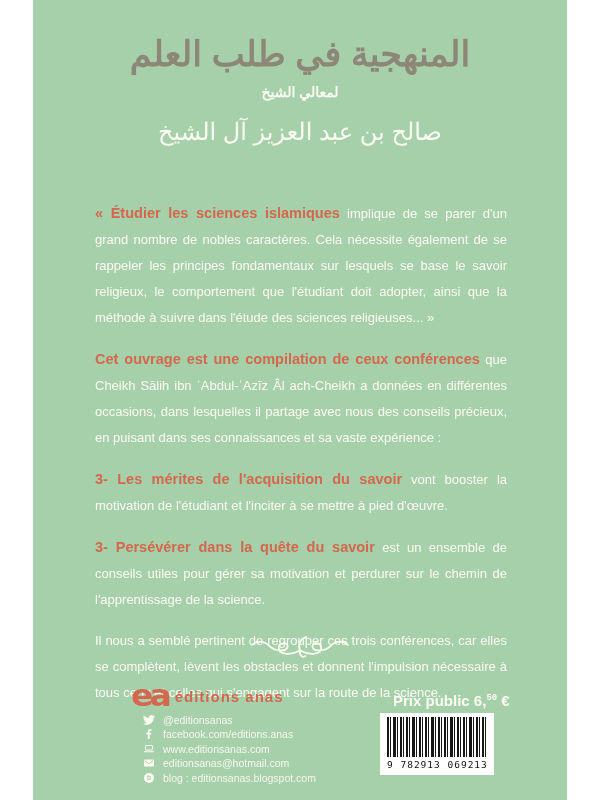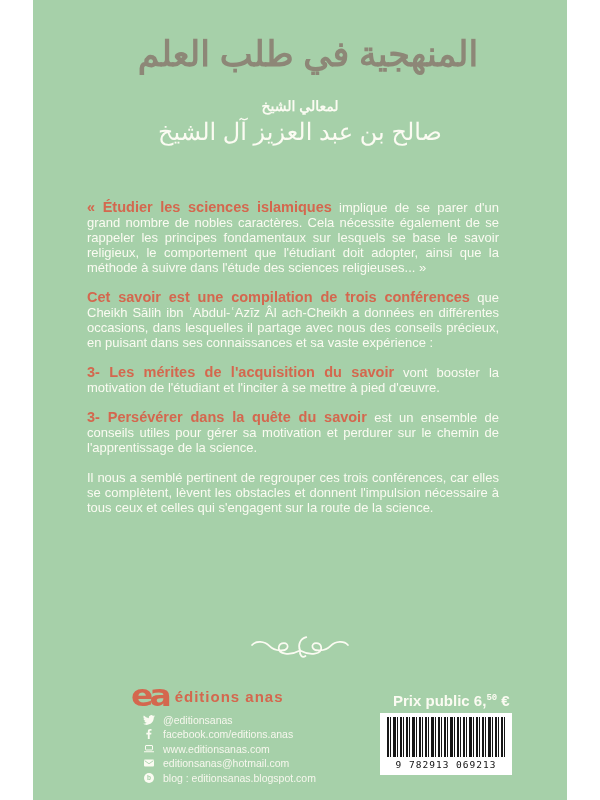--- a/index.html
+++ b/index.html
@@ -5,36 +5,36 @@
   html,body{margin:0;padding:0;}
   body{
     width:600px;height:800px;background:#ffffff;
     font-family:"Liberation Sans", sans-serif;
   }
   .page{position:relative;width:600px;height:800px;background:#ffffff;overflow:hidden;}
   .panel{position:absolute;left:33px;top:0;width:534px;height:800px;background:#a6d0a9;}
 
   
   .title-ar{
-    position:absolute;top:34px;left:8px;width:100%;text-align:center;direction:rtl;
+    position:absolute;top:34px;left:0;width:100%;text-align:center;direction:rtl;
     color:#8d8777;font-size:35px;font-weight:bold;letter-spacing:0;
   }
   .author-intro-ar{
-    position:absolute;top:98px;left:0;width:100%;text-align:center;direction:rtl;
+    position:absolute;top:84px;left:0;width:100%;text-align:center;direction:rtl;
     color:#fbfbf2;font-size:14px;font-weight:bold;
   }
   .author-ar{
     position:absolute;top:118px;left:0;width:100%;text-align:center;direction:rtl;
     color:#fbfbf2;font-size:24px;font-weight:normal;
   }
 
   
   .text-block{
-    position:absolute;left:54px;top:200px;width:412px;
-    color:#fbfbf2;font-size:13px;line-height:15px;text-align:justify;
+    position:absolute;left:62px;top:200px;width:412px;
+    color:#fbfbf2;font-size:13px;line-height:26px;text-align:justify;
   }
   .text-block p{margin:0 0 15px 0;}
   .lead{color:#d4674e;font-weight:bold;font-size:14.5px;}
 
   
   .flourish{position:absolute;left:0;top:628px;width:100%;display:flex;justify-content:center;}
 
   
   .publisher{position:absolute;left:64px;top:683px;margin-left:34px;}
   .logo-row{display:flex;align-items:flex-end;}
@@ -44,21 +44,21 @@
   }
   .logo-text{color:#d4674e;font-weight:bold;font-size:15px;letter-spacing:1px;margin-left:7px;line-height:24px;}
   .links{margin-top:5px;margin-left:12px;}
   .link-row{display:flex;align-items:flex-start;height:14.4px;color:#f7f7ee;font-size:10.5px;}
   .link-icon{width:12px;height:12px;margin-right:8px;flex:0 0 12px;display:block;}
 
   
   .price{position:absolute;left:360px;top:692px;color:#fbfbf2;font-size:15px;font-weight:bold;}
   .price sup{font-size:9px;font-family:Liberation Mono, monospace;}
   .barcode{
-    position:absolute;left:347px;top:713px;width:132px;height:62px;background:#ffffff;
+    position:absolute;left:347px;top:713px;width:114px;height:62px;background:#ffffff;
     box-sizing:border-box;padding:4px 7px 2px;
   }
   .bars{
     height:40px;
     background:repeating-linear-gradient(90deg,
       #161616 0 2px,#fff 2px 3px,
       #161616 3px 4px,#fff 4px 6px,
       #161616 6px 9px,#fff 9px 10px,
       #161616 10px 11px,#fff 11px 13px,
       #161616 13px 15px,#fff 15px 16px,
@@ -77,21 +77,21 @@
 
     <div class="title-ar">المنهجية في طلب العلم</div>
     <div class="author-intro-ar">لمعالي الشيخ</div>
     <div class="author-ar">صالح بن عبد العزيز آل الشيخ</div>
 
     <div class="text-block">
       <p>
         <span class="lead">« Étudier les sciences islamiques</span><span> implique de se parer d'un grand nombre de nobles caractères. Cela nécessite également de se rappeler les principes fondamentaux sur lesquels se base le savoir religieux, le comportement que l'étudiant doit adopter, ainsi que la méthode à suivre dans l'étude des sciences religieuses... »</span>
       </p>
       <p>
-        <span class="lead">Cet savoir est une compilation de trois conférences</span><span> que Cheikh Sālih ibn ʿAbdul-ʿAzīz Âl ach-Cheikh a données en différentes occasions, dans lesquelles il partage avec nous des conseils précieux, en puisant dans ses connaissances et sa vaste expérience :</span>
+        <span class="lead">Cet ouvrage est une compilation de ceux conférences</span><span> que Cheikh Sālih ibn ʿAbdul-ʿAzīz Âl ach-Cheikh a données en différentes occasions, dans lesquelles il partage avec nous des conseils précieux, en puisant dans ses connaissances et sa vaste expérience :</span>
       </p>
       <p>
         <span class="lead">3- Les mérites de l'acquisition du savoir</span><span> vont booster la motivation de l'étudiant et l'inciter à se mettre à pied d'œuvre.</span>
       </p>
       <p>
         <span class="lead">3- Persévérer dans la quête du savoir</span><span> est un ensemble de conseils utiles pour gérer sa motivation et perdurer sur le chemin de l'apprentissage de la science.</span>
       </p>
       <p>
         <span>Il nous a semblé pertinent de regrouper ces trois conférences, car elles se complètent, lèvent les obstacles et donnent l'impulsion nécessaire à tous ceux et celles qui s'engagent sur la route de la science.</span>
       </p>

